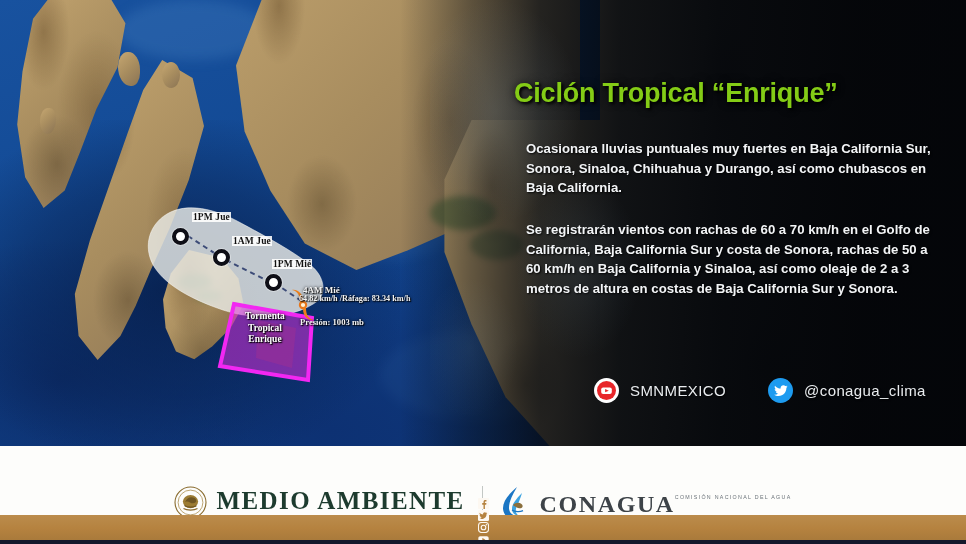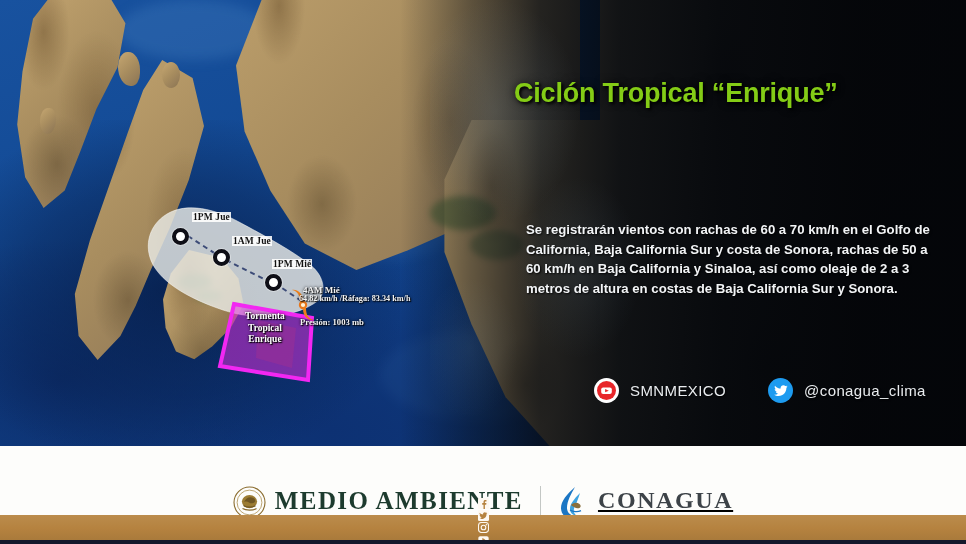--- a/index.html
+++ b/index.html
@@ -254,21 +254,21 @@
   .sem-sub {
     font-size: 5.3px;
     color: #4e5b52;
     letter-spacing: 1.0px;
     margin-top: 2px;
   }
   .logo-divider {
     width: 1px; height: 38px;
     background: #c3c7c4;
   }
-  .con-text { display: flex; flex-direction: column; text-decoration: underline; }
+  .con-text { display: flex; flex-direction: row; }
   .con-title {
     font-family: "Liberation Serif", serif;
     font-size: 24px;
     font-weight: bold;
     color: #3d4348;
     letter-spacing: 1.6px;
     line-height: 25px;
   }
   .con-sub {
     font-size: 5.3px;
@@ -398,20 +398,21 @@
     <div class="storm-data" id="storm-winds">64.82 km/h  /Ráfaga: 83.34 km/h</div>
     <div class="storm-data" id="storm-press">Presión: 1003 mb</div>
 
     <div id="storm-name">Tormenta Tropical Enrique</div>
 
     <div id="dark-overlay"></div>
     <div id="cloud-texture"></div>
   </div>
 
   <div id="headline">Ciclón Tropical “Enrique”</div>
+  <div class="body-para" id="para-1">Ocasionara lluvias puntuales muy fuertes en Baja California Sur, Sonora, Sinaloa, Chihuahua y Durango, así como chubascos en Baja California.</div>
   <div class="body-para" id="para-2">Se registrarán vientos con rachas de 60 a 70 km/h en el Golfo de California, Baja California Sur y costa de Sonora, rachas de 50 a 60 km/h en Baja California y Sinaloa, así como oleaje de 2 a 3 metros de altura en costas de Baja California Sur y Sonora.</div>
 
   <div id="social-row">
     <div class="social-item">
       <span class="si-circle si-yt">
         <svg width="19" height="19" viewBox="0 0 19 19">
           <circle cx="9.5" cy="9.5" r="9.5" fill="#e8262a"></circle>
           <rect x="4.2" y="6.4" width="10.6" height="6.5" rx="1.9" fill="#ffffff"></rect>
           <polygon points="8.1,8.0 11.8,9.65 8.1,11.3" fill="#e8262a"></polygon>
         </svg>

